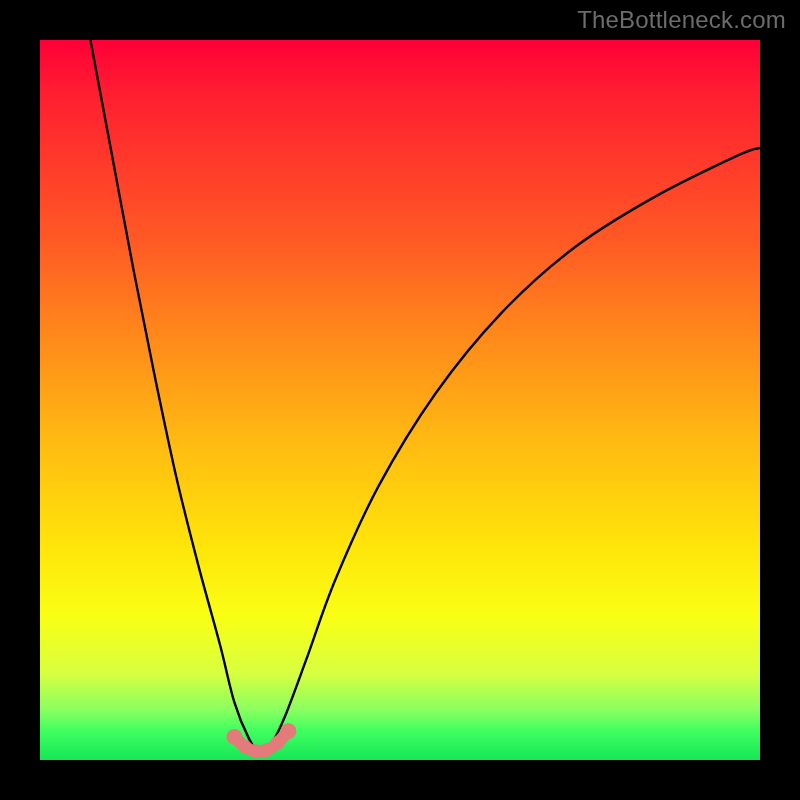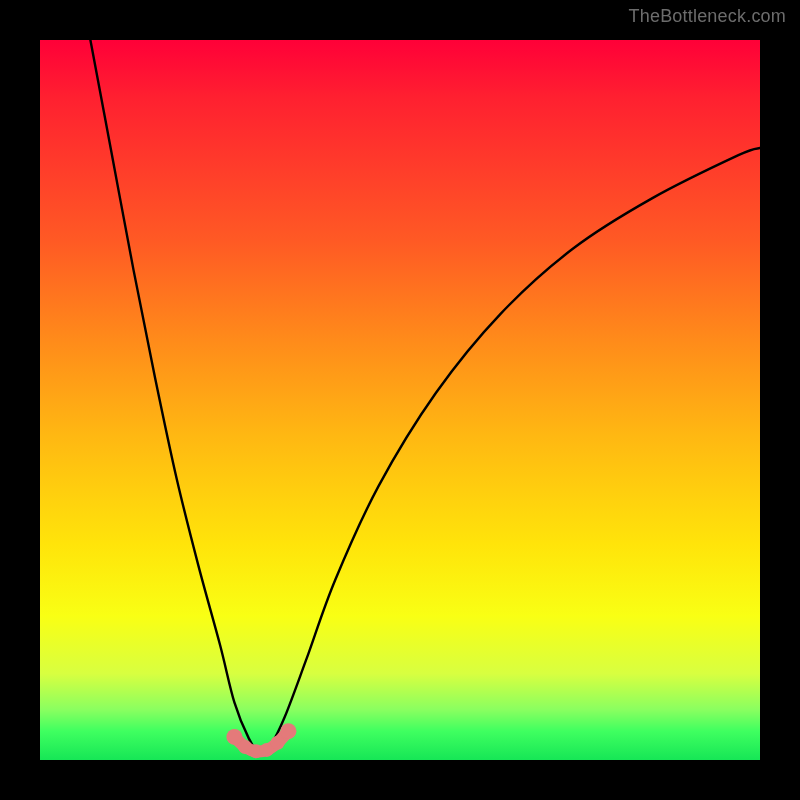--- a/index.html
+++ b/index.html
@@ -39,21 +39,21 @@
       #3fff60 96%,
       #16e656 100%
     );
     overflow: hidden;
   }
   .watermark {
     position: absolute;
     top: 6px;
     right: 14px;
     color: #6c6c6c;
-    font-size: 18px;
+    font-size: 24px;
     letter-spacing: 0.2px;
     font-weight: 500;
     user-select: none;
   }
   svg.curve {
     position: absolute;
     top: 0;
     left: 0;
     width: 720px;
     height: 720px;

